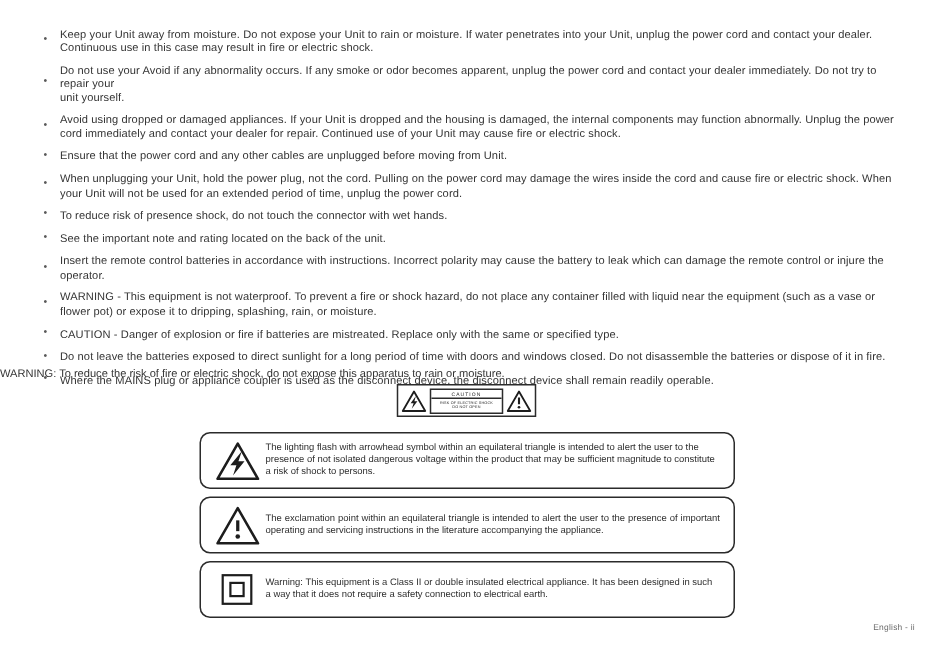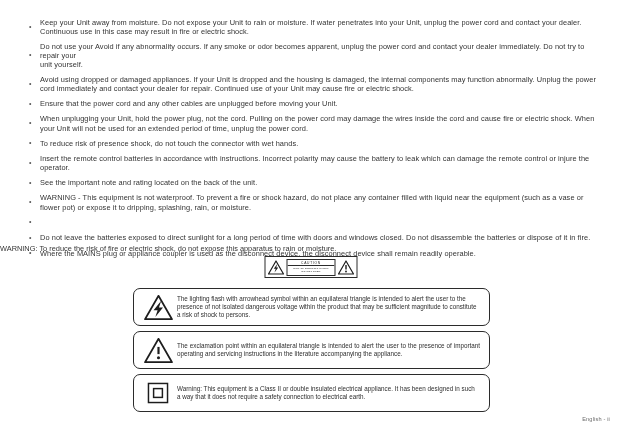--- a/index.html
+++ b/index.html
@@ -182,50 +182,51 @@
     </div>
 
     <div class="bullet-row">
       <span class="bullet-dot">•</span>
       <span class="bullet-text">Avoid using dropped or damaged appliances. If your Unit is dropped and the housing is damaged, the internal components may function abnormally. Unplug the power cord immediately and contact your dealer for repair. Continued use of your Unit may cause fire or electric shock.</span>
     </div>
 
 
     <div class="bullet-row">
       <span class="bullet-dot">•</span>
-      <span class="bullet-text">Ensure that the power cord and any other cables are unplugged before moving your Unit.</span>
+      <span class="bullet-text">Ensure that the power cord and any other cables are unplugged before moving from Unit.</span>
     </div>
 
     <div class="bullet-row">
       <span class="bullet-dot">•</span>
       <span class="bullet-text">When unplugging your Unit, hold the power plug, not the cord. Pulling on the power cord may damage the wires inside the cord and cause fire or electric shock. When your Unit will not be used for an extended period of time, unplug the power cord.</span>
     </div>
 
     <div class="bullet-row">
       <span class="bullet-dot">•</span>
       <span class="bullet-text">To reduce risk of presence shock, do not touch the connector with wet hands.</span>
     </div>
 
     <div class="bullet-row">
       <span class="bullet-dot">•</span>
+      <span class="bullet-text">See the important note and rating located on the back of the unit.</span>
+    </div>
+
+    <div class="bullet-row">
+      <span class="bullet-dot">•</span>
       <span class="bullet-text">Insert the remote control batteries in accordance with instructions. Incorrect polarity may cause the battery to leak which can damage the remote control or injure the operator.</span>
     </div>
 
     <div class="bullet-row">
       <span class="bullet-dot">•</span>
-      <span class="bullet-text">See the important note and rating located on the back of the unit.</span>
-    </div>
-
-    <div class="bullet-row">
-      <span class="bullet-dot">•</span>
       <span class="bullet-text">WARNING - This equipment is not waterproof. To prevent a fire or shock hazard, do not place any container filled with liquid near the equipment (such as a vase or flower pot) or expose it to dripping, splashing, rain, or moisture.</span>
     </div>
 
     <div class="bullet-row">
       <span class="bullet-dot">•</span>
+      <span class="bullet-text">CAUTION - Danger of explosion or fire if batteries are mistreated. Replace only with the same or specified type.</span>
     </div>
 
     <div class="bullet-row">
       <span class="bullet-dot">•</span>
       <span class="bullet-text">Do not leave the batteries exposed to direct sunlight for a long period of time with doors and windows closed. Do not disassemble the batteries or dispose of it in fire.</span>
     </div>
 
     <div class="bullet-row">
       <span class="bullet-dot">•</span>
       <span class="bullet-text">Where the MAINS plug or appliance coupler is used as the disconnect device, the disconnect device shall remain readily operable.</span>

